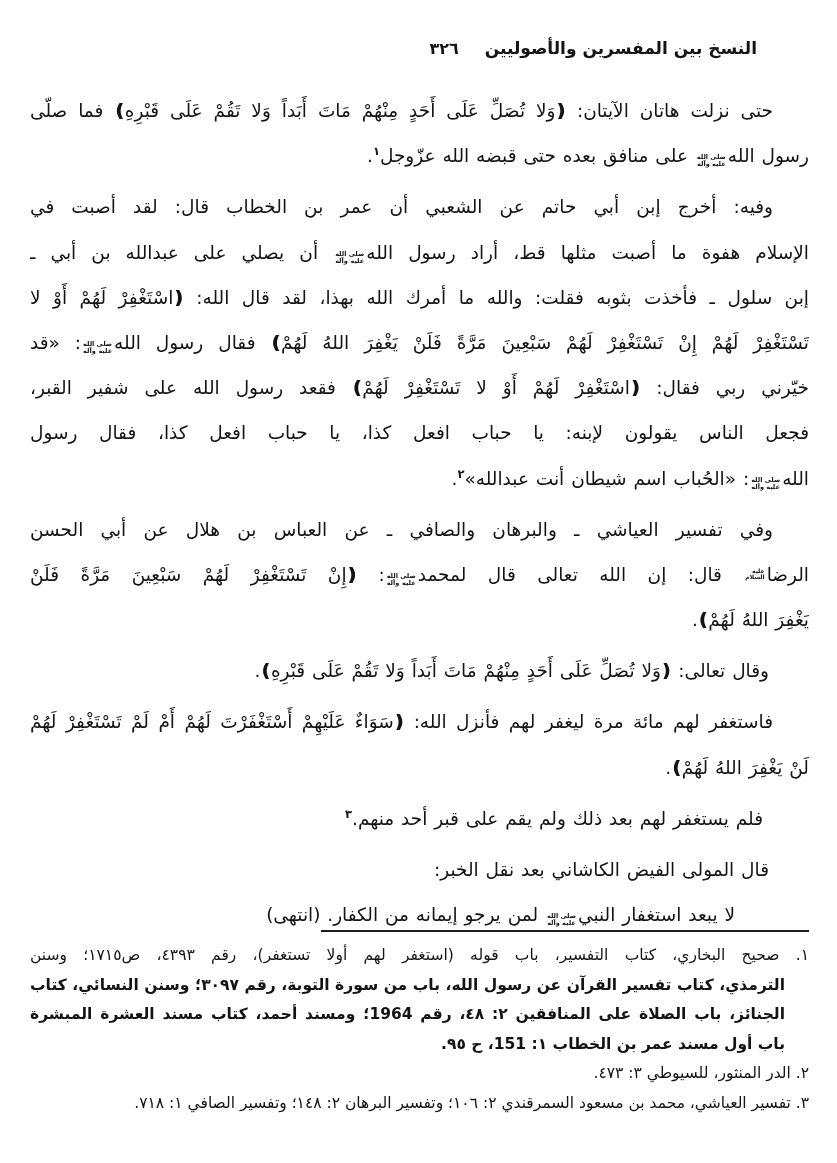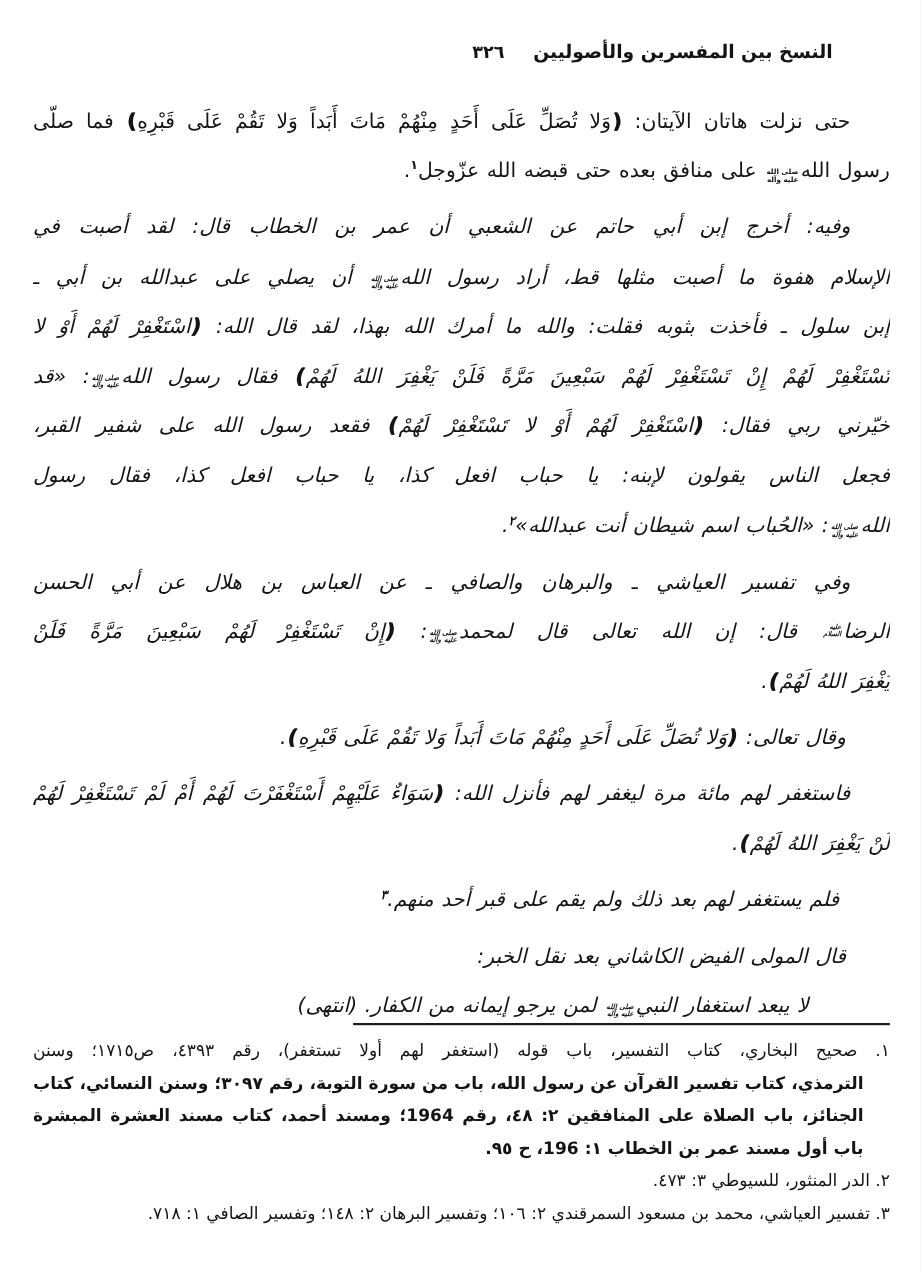--- a/index.html
+++ b/index.html
@@ -18,37 +18,37 @@
     position:absolute;top:38px;right:80px;
     display:flex;align-items:baseline;gap:26px;
     font-weight:bold;
   }
   .header .title{font-size:17px;letter-spacing:.2px;}
   .header .pagenum{font-size:16px;}
   
   .body{
     position:absolute;top:88px;right:28px;left:30px;
   }
-  .para + .para{margin-top:6px;font-style:italic;}
+  .para + .para{margin-top:6px;}
   .line{
     font-size:18.5px;
     height:45.2px;
     line-height:45.2px;
     overflow:hidden;
     word-spacing:1px;
   }
   .just{text-align:justify;text-align-last:justify;}
   .rt{text-align:right;}
   sup{font-size:11.5px;line-height:0;vertical-align:7px;font-weight:bold;}
   .vb{font-weight:bold;text-shadow:.7px 0 0 currentColor;padding:0 1px;}
   .honor{
     display:inline-block;
     font-size:6.5px;
     line-height:1.05;
-    text-align:right;
+    text-align:center;
     vertical-align:-4px;
     font-weight:bold;
     margin:0 2px;
     letter-spacing:0;
     word-spacing:0;
   }
   .alayh{font-size:6px;vertical-align:2px;}
   
   .footnotes{
     position:absolute;top:930px;right:28px;left:30px;
@@ -111,21 +111,21 @@
       </div>
     </div>
 
   <div class="footnotes">
     <div class="sep"></div>
     <div>
         <div>
           <div class="fn-line just">١. صحيح البخاري، كتاب التفسير، باب قوله (استغفر لهم أولا تستغفر)، رقم ٤٣٩٣، ص١٧١٥؛ وسنن</div>
           <div class="fn-line just hang">الترمذي، كتاب تفسير القرآن عن رسول الله، باب من سورة التوبة، رقم ٣٠٩٧؛ وسنن النسائي، كتاب</div>
           <div class="fn-line just hang">الجنائز، باب الصلاة على المنافقين ٢: ٤٨، رقم 1964؛ ومسند أحمد، كتاب مسند العشرة المبشرة بالجنة،</div>
-          <div class="fn-line rt hang">باب أول مسند عمر بن الخطاب ١: 196، ح ٩٥.</div>
+          <div class="fn-line rt hang">باب أول مسند عمر بن الخطاب ١: 151، ح ٩٥.</div>
         </div>
         <div>
           <div class="fn-line rt">٢. الدر المنثور، للسيوطي ٣: ٤٧٣.</div>
         </div>
         <div>
           <div class="fn-line rt">٣. تفسير العياشي، محمد بن مسعود السمرقندي ٢: ١٠٦؛ وتفسير البرهان ٢: ١٤٨؛ وتفسير الصافي ١: ٧١٨.</div>
         </div>
       </div>
   </div>
 

